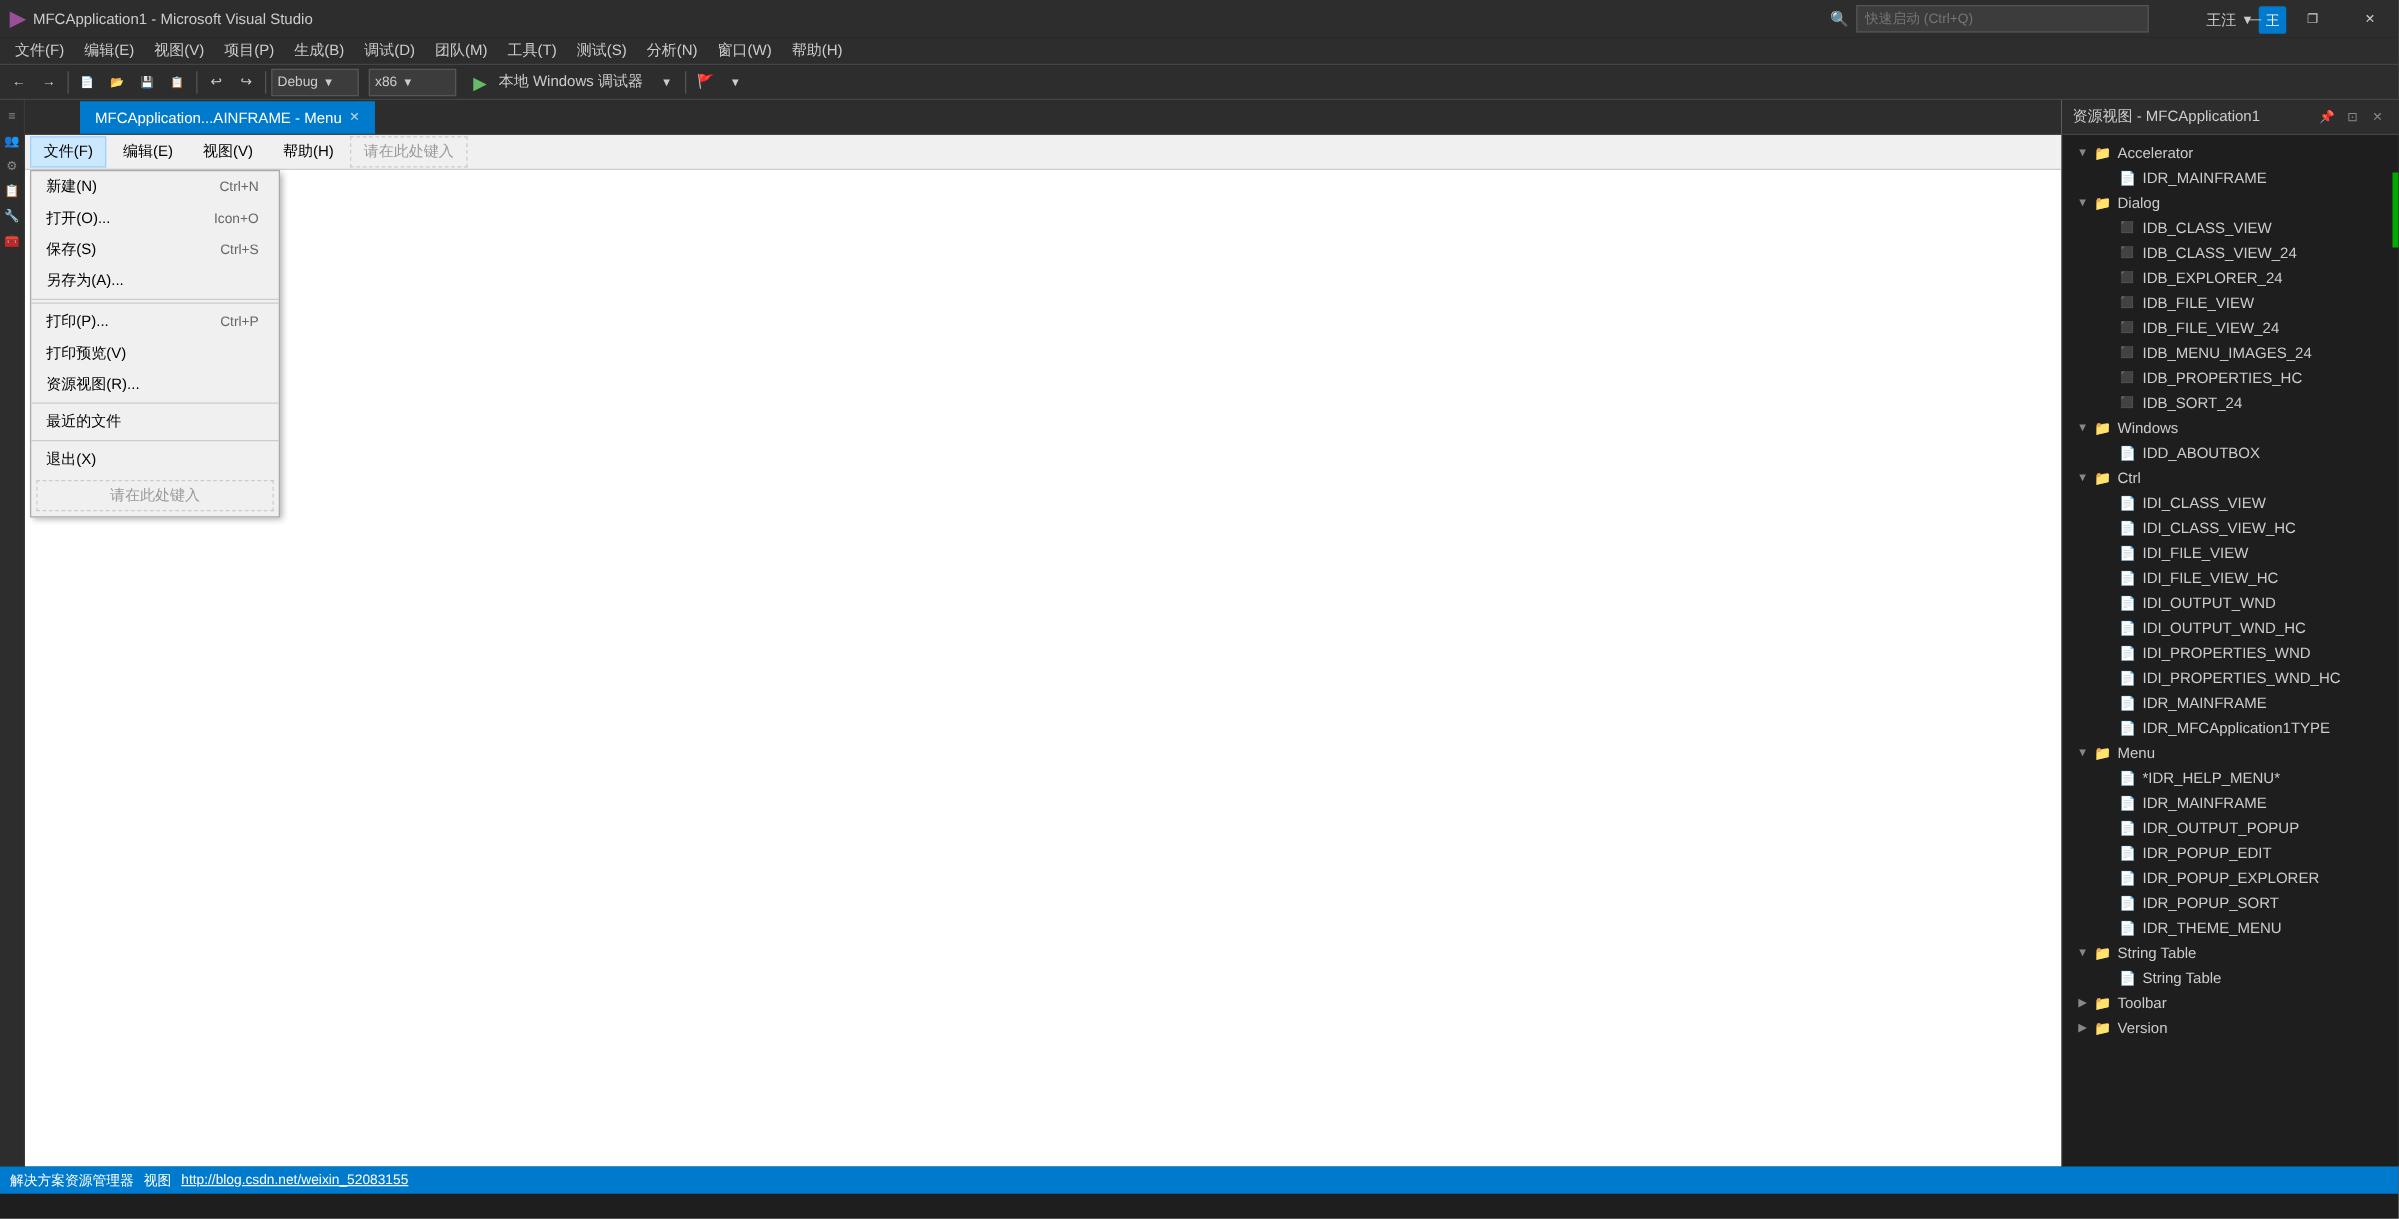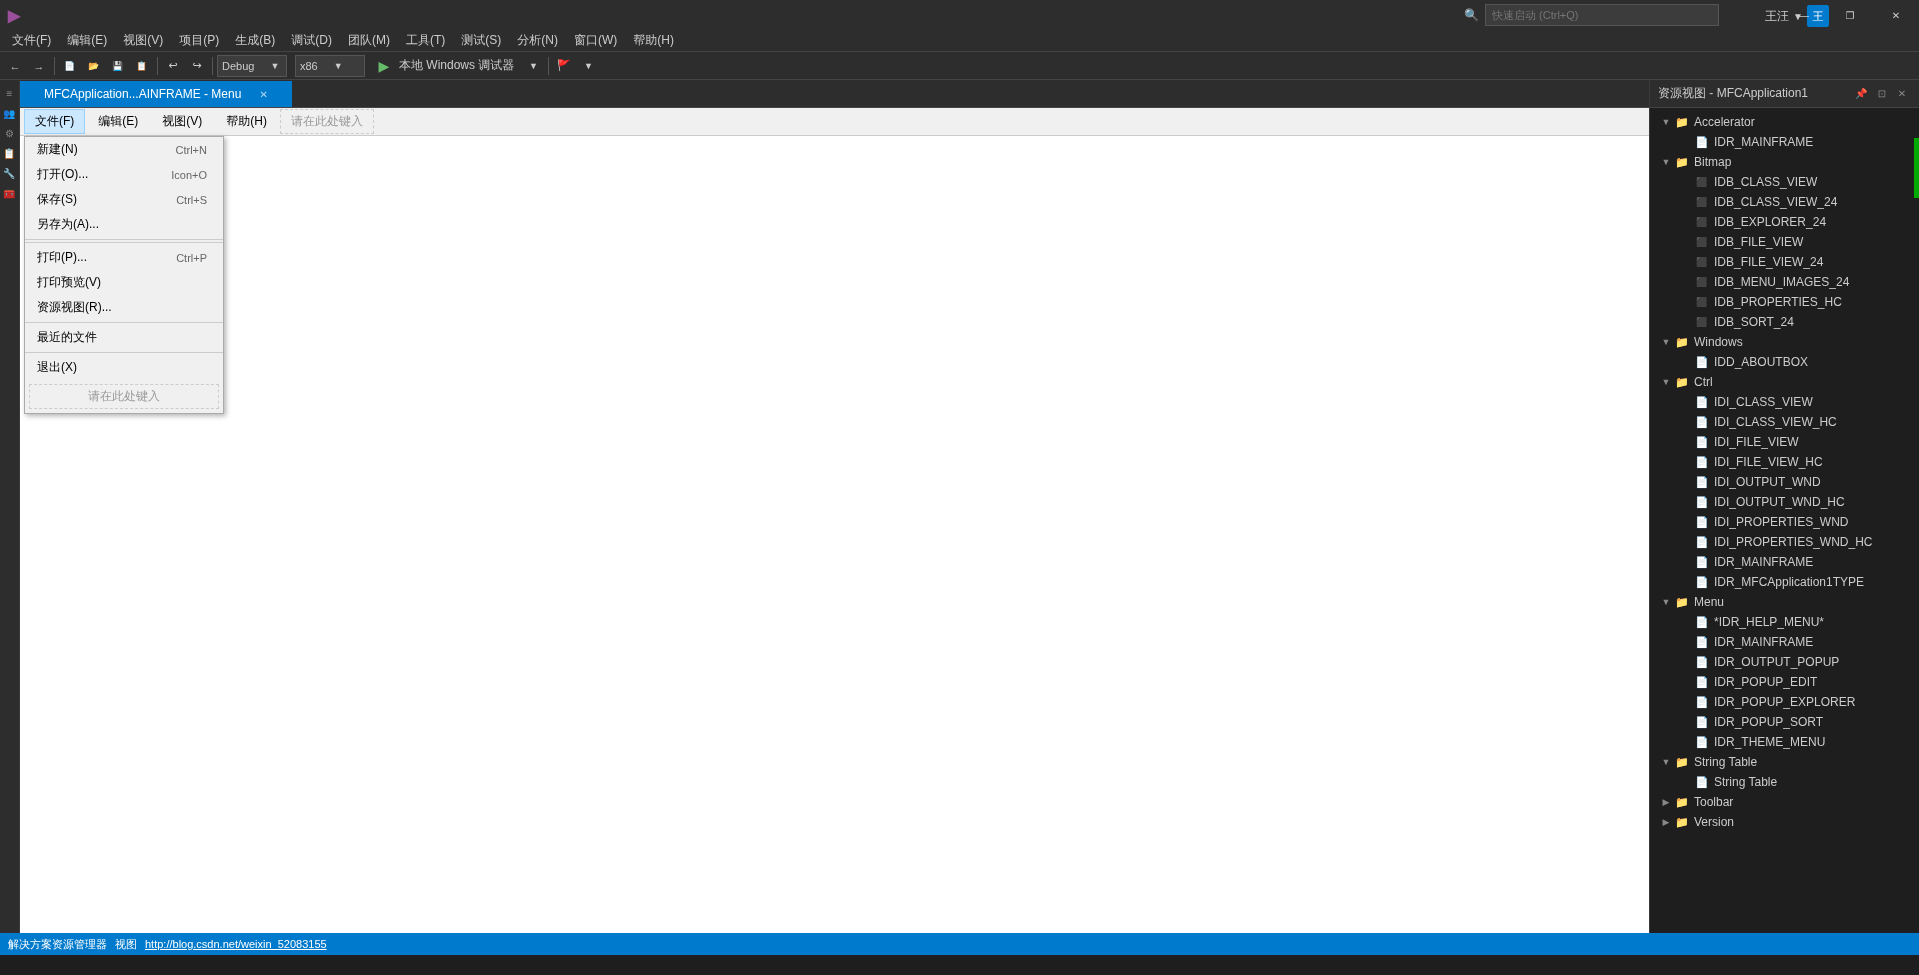--- a/index.html
+++ b/index.html
@@ -94,21 +94,21 @@
     .toolbar-dropdown {
       height: 22px;
       background: #3c3c3c;
       border: 1px solid #555;
       color: #ccc;
       font-size: 11px;
       padding: 0 4px;
       cursor: pointer;
       display: flex;
       align-items: center;
-      gap: 16px;
+      gap: 4px;
       min-width: 70px;
     }
 
     
     #main-area {
       display: flex;
       height: calc(975px - 30px - 22px - 28px - 22px - 20px);
       position: relative;
     }
 
@@ -145,28 +145,29 @@
     
     #editor-tabs {
       height: 28px;
       background: #2d2d2d;
       display: flex;
       align-items: flex-end;
       border-bottom: 1px solid #444;
     }
     .editor-tab {
       height: 26px;
-      padding: 0 24px;
+      padding: 0 12px;
       background: #007acc;
       color: #fff;
       display: flex;
       align-items: center;
       font-size: 12px;
-      gap: 18px;
-      cursor: pointer;
+      gap: 6px;
+      cursor: pointer;
+      margin-left: 44px;
     }
     .editor-tab .tab-close {
       font-size: 10px;
       cursor: pointer;
       opacity: 0.7;
     }
 
     
     #menu-editor {
       background: #ffffff;
@@ -316,20 +317,21 @@
     
     ::-webkit-scrollbar { width: 8px; height: 8px; }
     ::-webkit-scrollbar-track { background: #1e1e1e; }
     ::-webkit-scrollbar-thumb { background: #555; }
   </style>
 </head>
 <body>
 
 <div id="title-bar">
   <span style="color:#9b4f9b; font-weight:bold; font-size:16px; margin-right:6px;">▶</span>
+  <span class="title-text">MFCApplication1 - Microsoft Visual Studio</span>
 
   <div style="position:absolute; right:200px; top:4px; display:flex; align-items:center; gap:6px;">
     <span style="color:#888; font-size:12px;">🔍</span>
     <input style="width: 234px; height: 22px; background: rgb(60, 60, 60); border: 1px solid rgb(85, 85, 85); color: rgb(204, 204, 204); padding: 0px 6px; font-size: 11px;" placeholder="快速启动 (Ctrl+Q)">
   </div>
 
   <div style="position:absolute; right:90px; top:5px; display:flex; align-items:center; gap:4px;">
     <span style="color:#ccc; font-size:12px;text-align:center;">王汪</span>
     <span style="color:#ccc; font-size:10px;">▼</span>
     <span style="width:22px; height:22px; background:#007acc; border-radius:2px; display:inline-flex; align-items:center; justify-content:center; color:#fff; font-size:11px;">王</span>
@@ -494,21 +496,21 @@
         </div>
         <div class="tree-item" style="padding-left:28px;">
           <span class="expand-icon"> </span>
           <span class="item-icon file-icon">📄</span>
           <span class="item-label">IDR_MAINFRAME</span>
         </div>
 
         <div class="tree-item" style="padding-left:8px;">
           <span class="expand-icon">▼</span>
           <span class="item-icon folder-icon">📁</span>
-          <span class="item-label">Bitmap</span>
+          <span class="item-label">Dialog</span>
         </div>
         <div class="tree-item" style="padding-left:28px;">
           <span class="expand-icon"> </span>
           <span class="item-icon" style="color:#888; font-size:9px;">⬛</span>
           <span class="item-label">IDB_CLASS_VIEW</span>
         </div>
         <div class="tree-item" style="padding-left:28px;">
           <span class="expand-icon"> </span>
           <span class="item-icon" style="color:#888; font-size:9px;">⬛</span>
           <span class="item-label">IDB_CLASS_VIEW_24</span>

